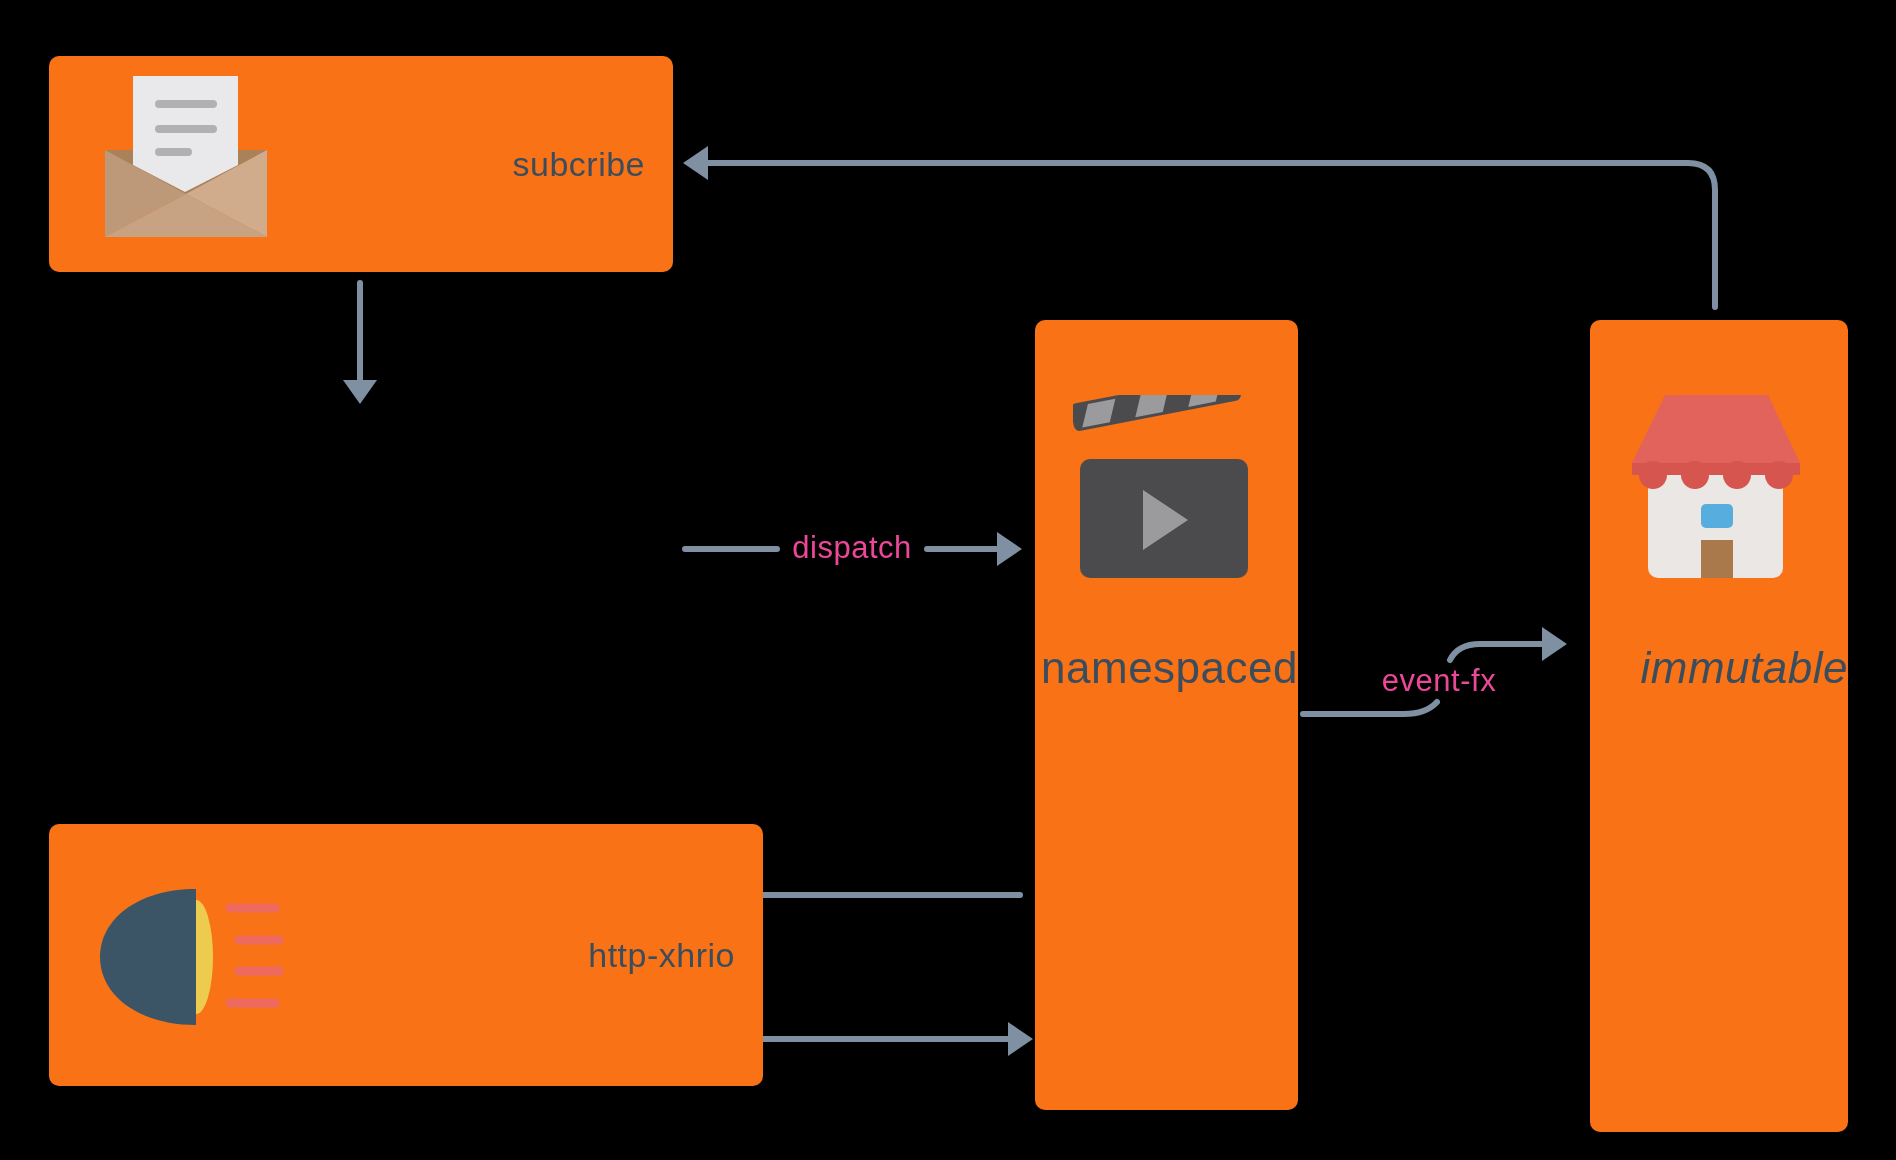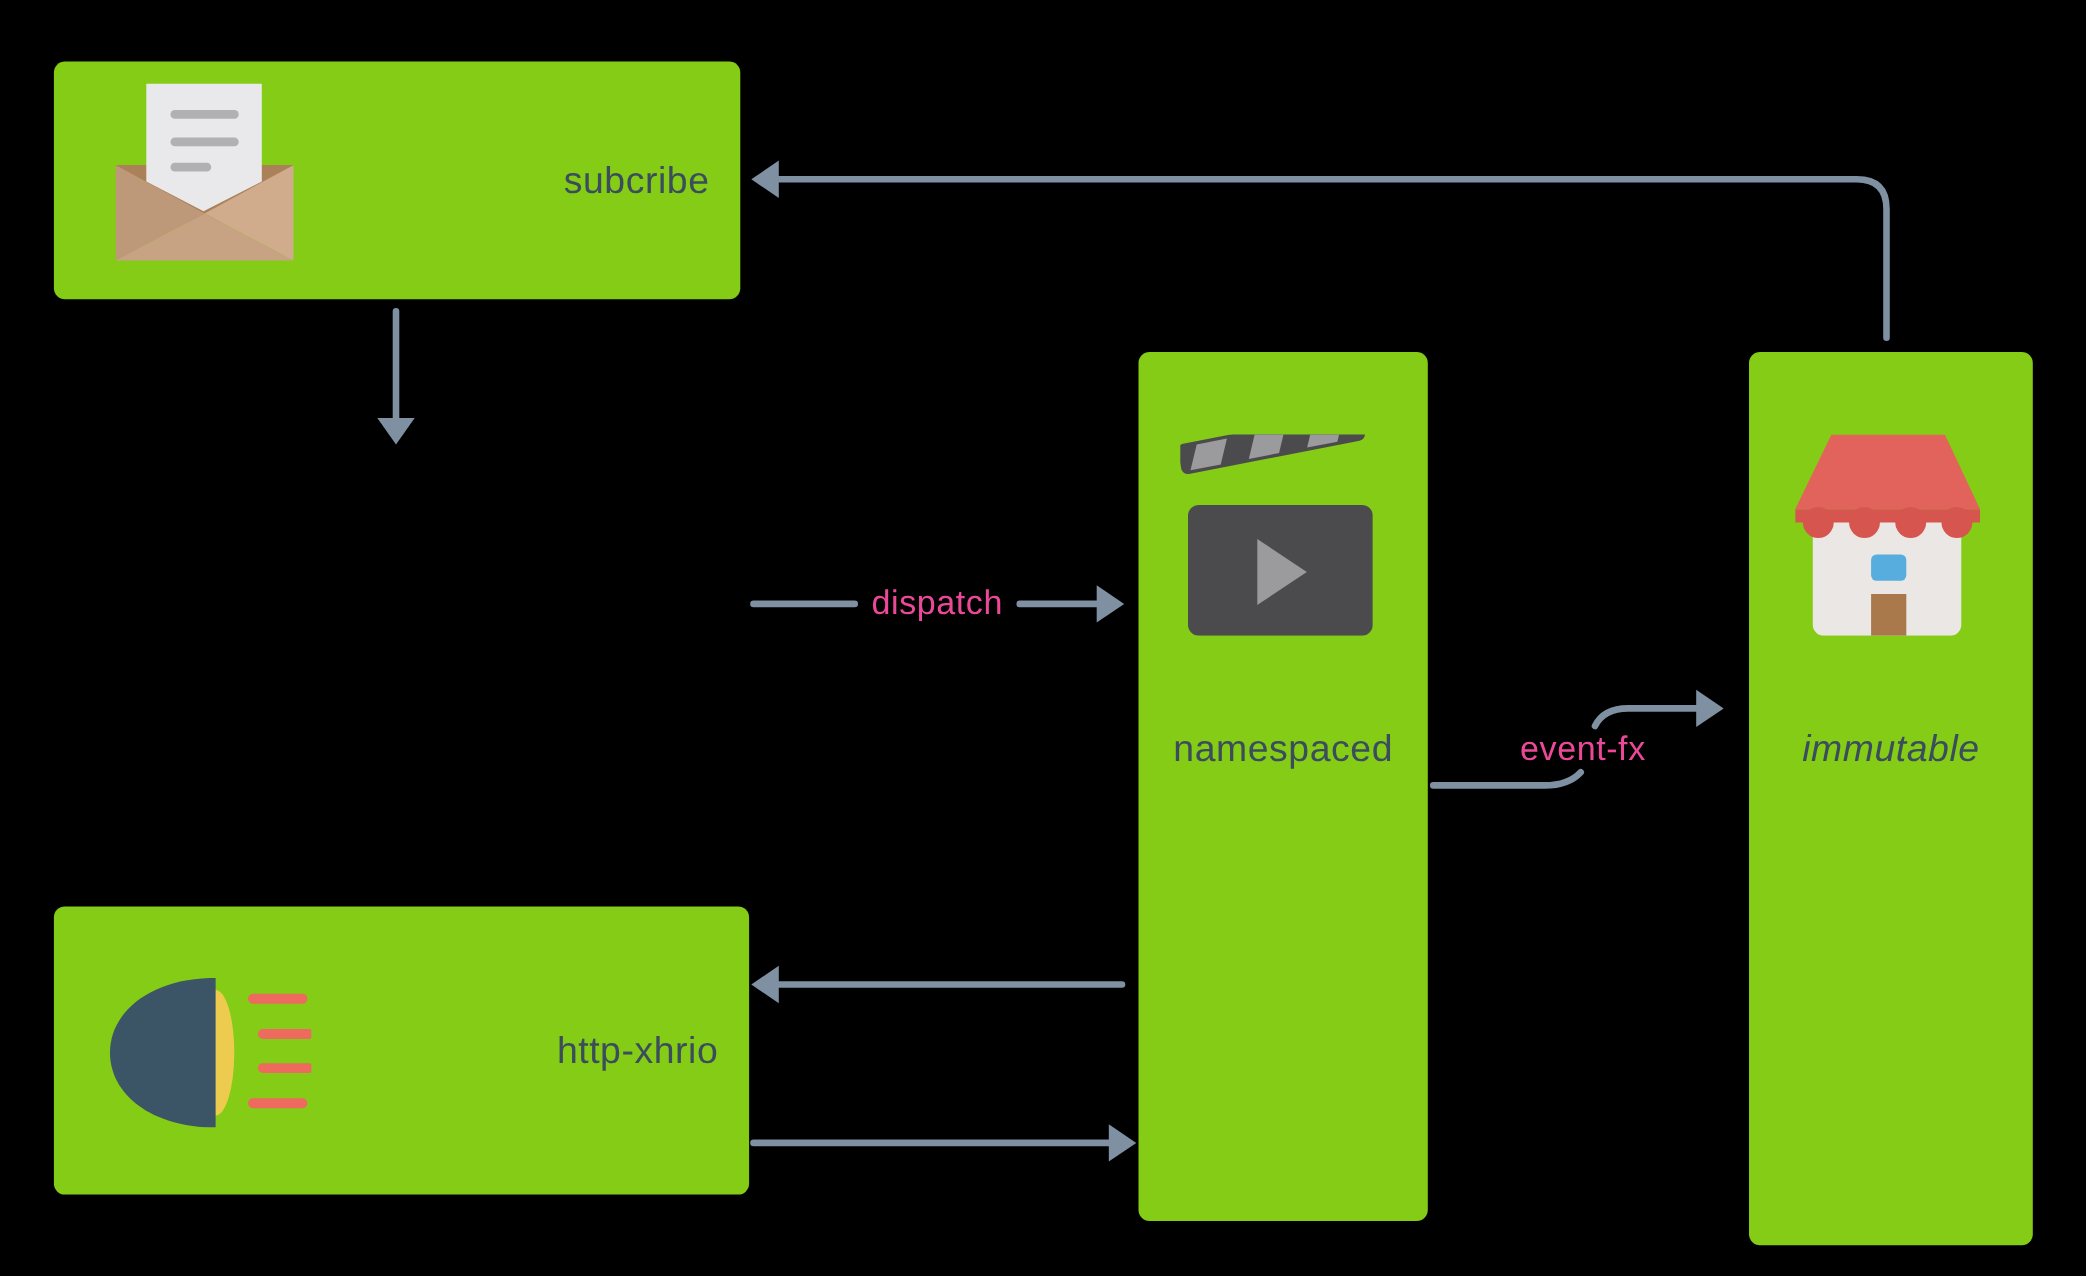--- a/index.html
+++ b/index.html
@@ -1,31 +1,31 @@
 <!DOCTYPE html>
 <html><head>
 <meta charset="utf-8">
 <style>
   html,body{margin:0;padding:0;background:#000;}
   #canvas{
     position:relative;width:1896px;height:1160px;background:#000000;
     font-family:"Liberation Sans", sans-serif;overflow:hidden;
   }
   .node{
-    position:absolute;background:#84cc16;border-radius:10px;
+    position:absolute;background:#f97316;border-radius:10px;
   }
   .node-label{
     position:absolute;right:28px;top:0;bottom:0;
     display:flex;flex-direction:column;justify-content:center;align-items:flex-end;
     color:#3b4d5c;font-size:34px;font-weight:500;letter-spacing:0.5px;
     line-height:47px;text-align:right;
   }
   .tall-label{
-    position:absolute;left:0;right:0;top:337px;
-    text-align:center;color:#3b4d5c;font-size:34px;font-weight:500;
+    position:absolute;left:0;right:0;top:324px;
+    text-align:right;color:#3b4d5c;font-size:44px;font-weight:500;
     letter-spacing:0.5px;line-height:48px;
   }
   .edge-label{
     position:absolute;width:220px;text-align:center;
     color:#ec4899;font-size:31px;font-weight:500;letter-spacing:0.5px;
   }
   .icon{position:absolute;}
   #arrows{position:absolute;left:0;top:0;pointer-events:none;}
 </style>
 </head>
@@ -80,21 +80,21 @@
       <polygon points="0,74 81,118 0,161" fill="#bd9979"></polygon>
       <polygon points="162,74 81,118 162,161" fill="#d0ac8d"></polygon>
       <polygon points="0,161 81,118 162,161" fill="#c7a384"></polygon>
     </svg>
     <div class="node-label">
       <span>subcribe</span>
     </div>
   </div>
 
 
-  <div class="node" style="left:49px;top:824px;width:632px;height:262px;">
+  <div class="node" style="left:49px;top:824px;width:714px;height:262px;">
     <svg class="icon" style="left:51px;top:65px;" width="183" height="136" viewBox="0 0 183 136">
       <ellipse cx="96" cy="68" rx="17" ry="57" fill="#eccb4e"></ellipse>
       <path d="M96,0 C38,0 0,30 0,68 C0,106 38,136 96,136 Z" fill="#3b5566"></path>
       <g stroke="#ee6a5f" stroke-width="9" stroke-linecap="round">
         <line x1="130" y1="19" x2="175" y2="19"></line>
         <line x1="139" y1="51" x2="181" y2="51"></line>
         <line x1="139" y1="82" x2="181" y2="82"></line>
         <line x1="130" y1="114" x2="175" y2="114"></line>
       </g>
     </svg>

